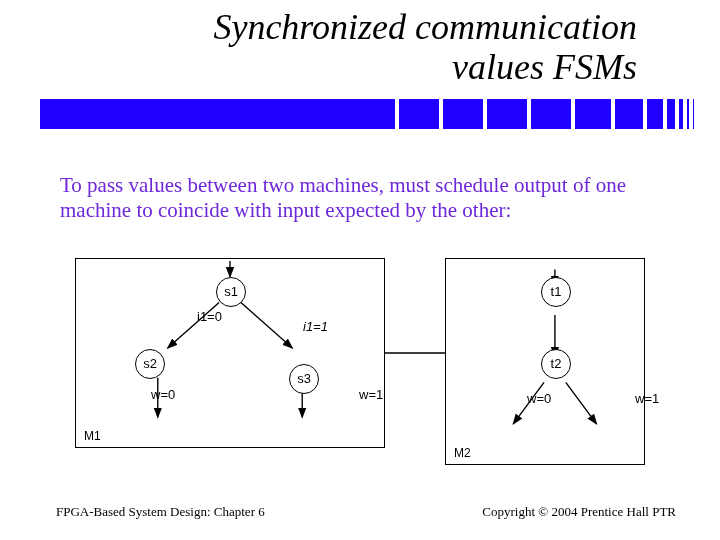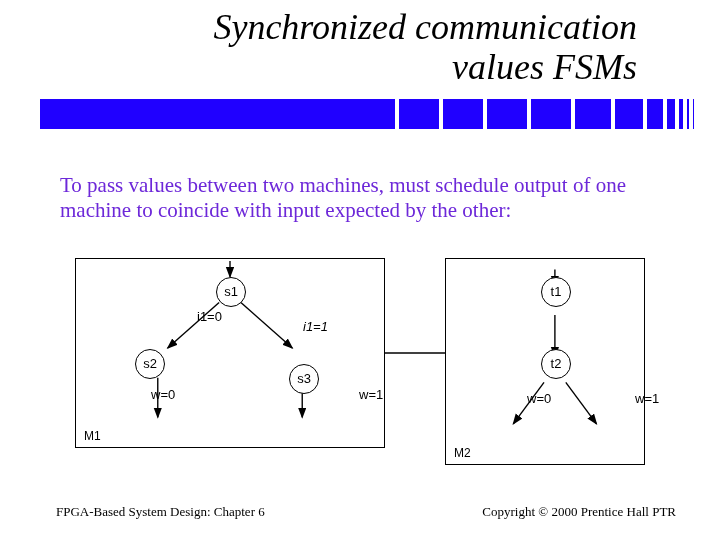--- a/index.html
+++ b/index.html
@@ -182,14 +182,14 @@
     <div class="state" style="left:95px; top:90px;">t2</div>
     <div class="lbl" style="left:42px; top:132px;">w=0</div>
     <div class="lbl" style="left:150px; top:132px;">w=1</div>
     <div class="mlabel">M2</div>
   </div>
 
 </div>
 
 <div class="footer">
   <span>FPGA-Based System Design: Chapter 6</span>
-  <span>Copyright © 2000 Prentice Hall PTR</span>
+  <span>Copyright © 2004 Prentice Hall PTR</span>
 </div>
 
 </body></html>

